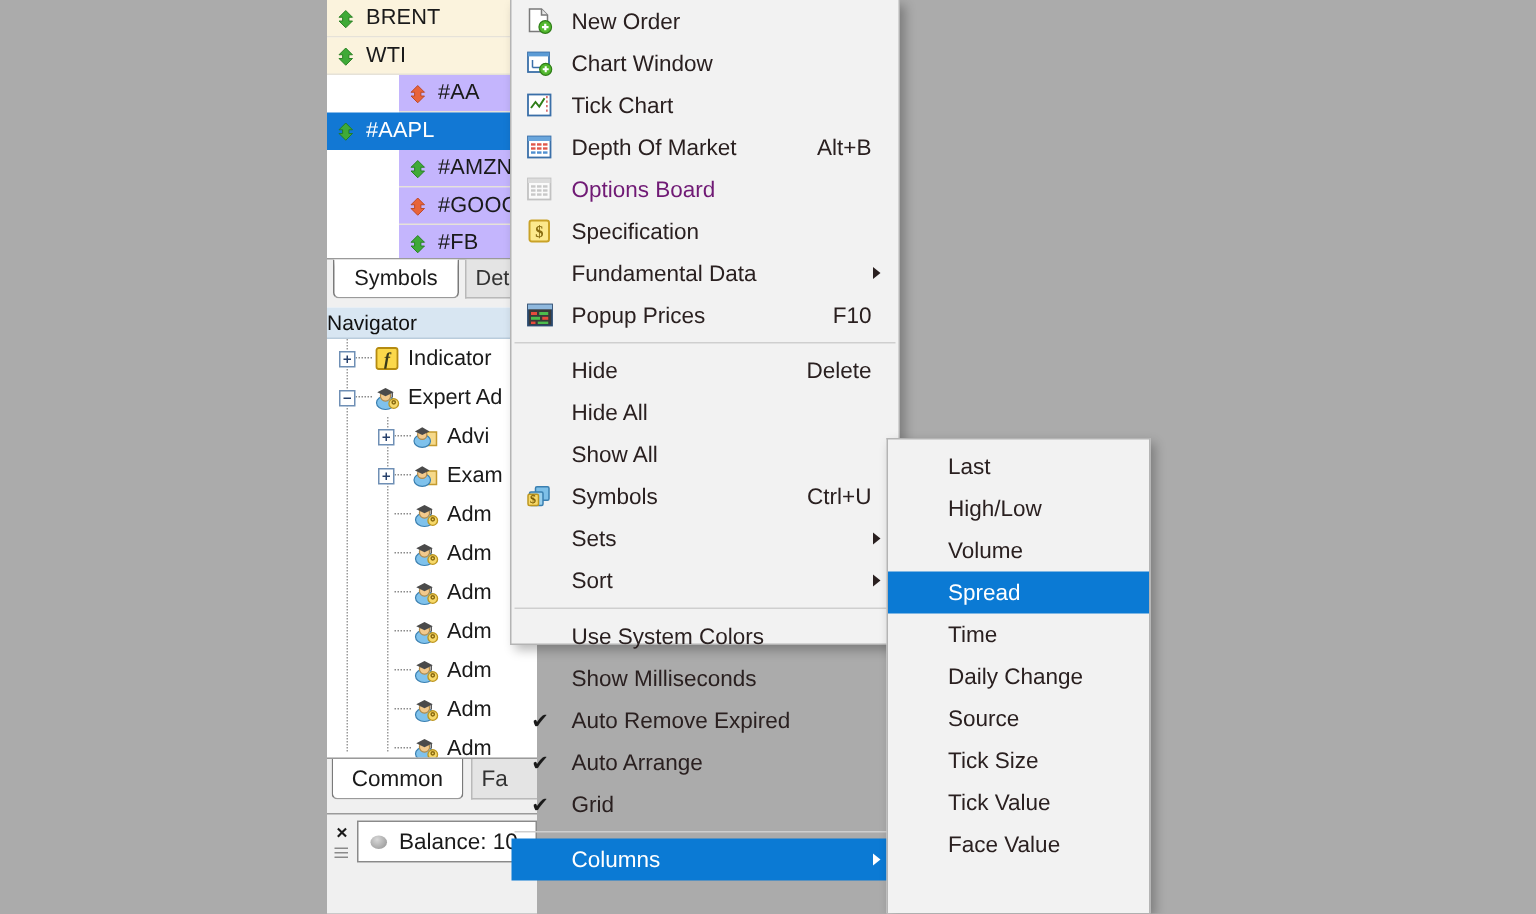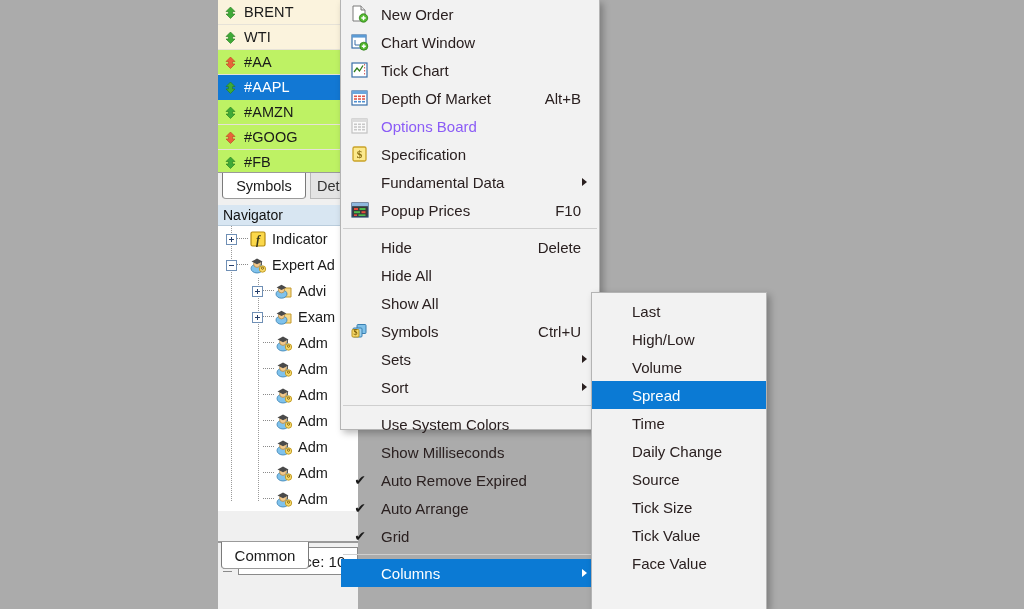--- a/index.html
+++ b/index.html
@@ -39,21 +39,21 @@
     display: flex;
     align-items: center;
     padding-left: 6px;
     box-sizing: border-box;
     border-bottom: 1px solid #e6e2d8;
     font-size: 14.5px;
     color: #1a1a1a;
     letter-spacing: 0.1px;
   }
   .mw-row.tint-a { background: #fbf3dd; }
-  .mw-row.tint-b { background: #bef264; }
+  .mw-row.tint-b { background: #c4b5fd; margin-left: 48px; }
   .mw-row.sel { background: #1278d4; border-bottom-color: #1278d4; }
   .mw-row.sel .mw-label { color: #ffffff; }
   .mw-arrow {
     width: 13px; height: 13px;
     margin-right: 7px;
     flex: 0 0 auto;
     position: relative;
   }
   .mw-arrow svg { display: block; }
   .mw-label { white-space: nowrap; }
@@ -102,21 +102,20 @@
     position: absolute;
     left: 0; top: 205px;
     width: 140px; height: 305px;
     background: #ffffff;
   }
   #nav-title {
     height: 20px;
     background: #d8e6f2;
     border-bottom: 1px solid #b9ccdc;
     display: flex; align-items: center;
-    padding-left: 5px;
     font-size: 14px;
     color: #111;
   }
   #nav-tree {
     position: relative;
     height: 285px;
     background: #ffffff;
     overflow: hidden;
   }
   .nav-row {
@@ -159,21 +158,20 @@
     width: 0; border-left: 1px dotted #9a9a9a;
   }
 
   
   #nav-tabs {
     position: absolute;
     left: 0; top: 505px;
     width: 140px; height: 28px;
     background: #f0f0f0;
     border-top: 1px solid #9a9a9a;
-    margin-top: 36px;
   }
   #nav-tabs .tab.active {
     left: 3px; width: 88px; height: 27px;
     font-size: 15px;
   }
   #nav-tabs .tab.inactive {
     left: 96px; width: 56px; height: 27px;
     font-size: 15px;
   }
 
@@ -257,21 +255,21 @@
     font-size: 15px;
   }
   .mi .submark {
     margin-right: 12px;
     width: 0; height: 0;
     border-left: 5px solid #2a2020;
     border-top: 4px solid transparent;
     border-bottom: 4px solid transparent;
     flex: 0 0 auto;
   }
-  .mi.disabled { color: #8b5cf6; }
+  .mi.disabled { color: #701a75; }
   .mi.hl {
     background: #0b7ad4;
     color: #ffffff;
   }
   .mi.hl .submark { border-left-color: #ffffff; }
   .mi .chk {
     width: 22px; margin-left: 8px; margin-right: 10px;
     flex: 0 0 auto;
     font-size: 14px;
     color: #1a1a1a;

